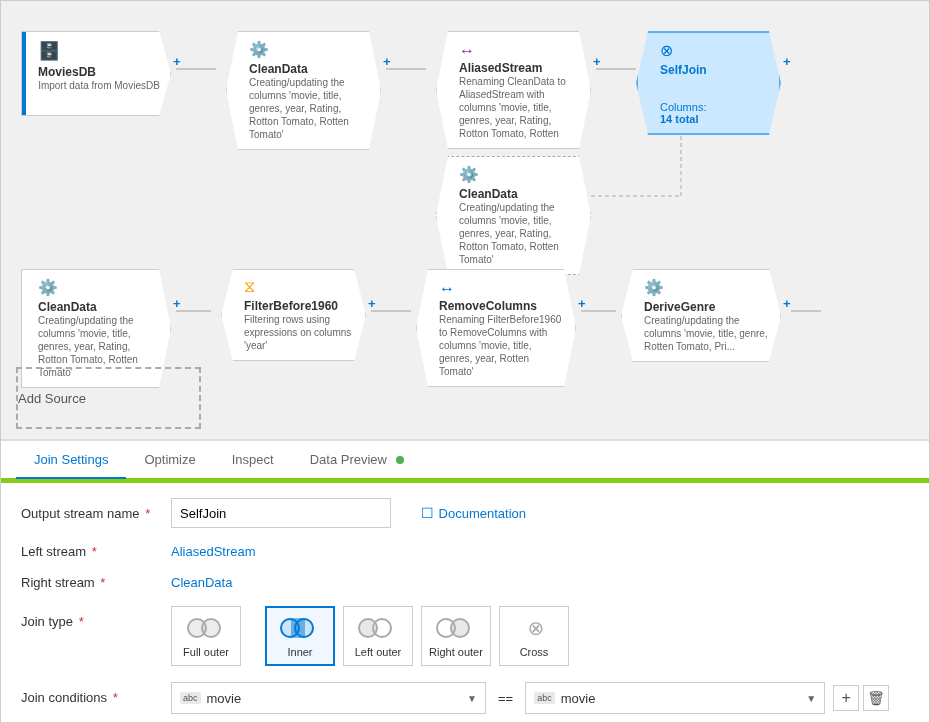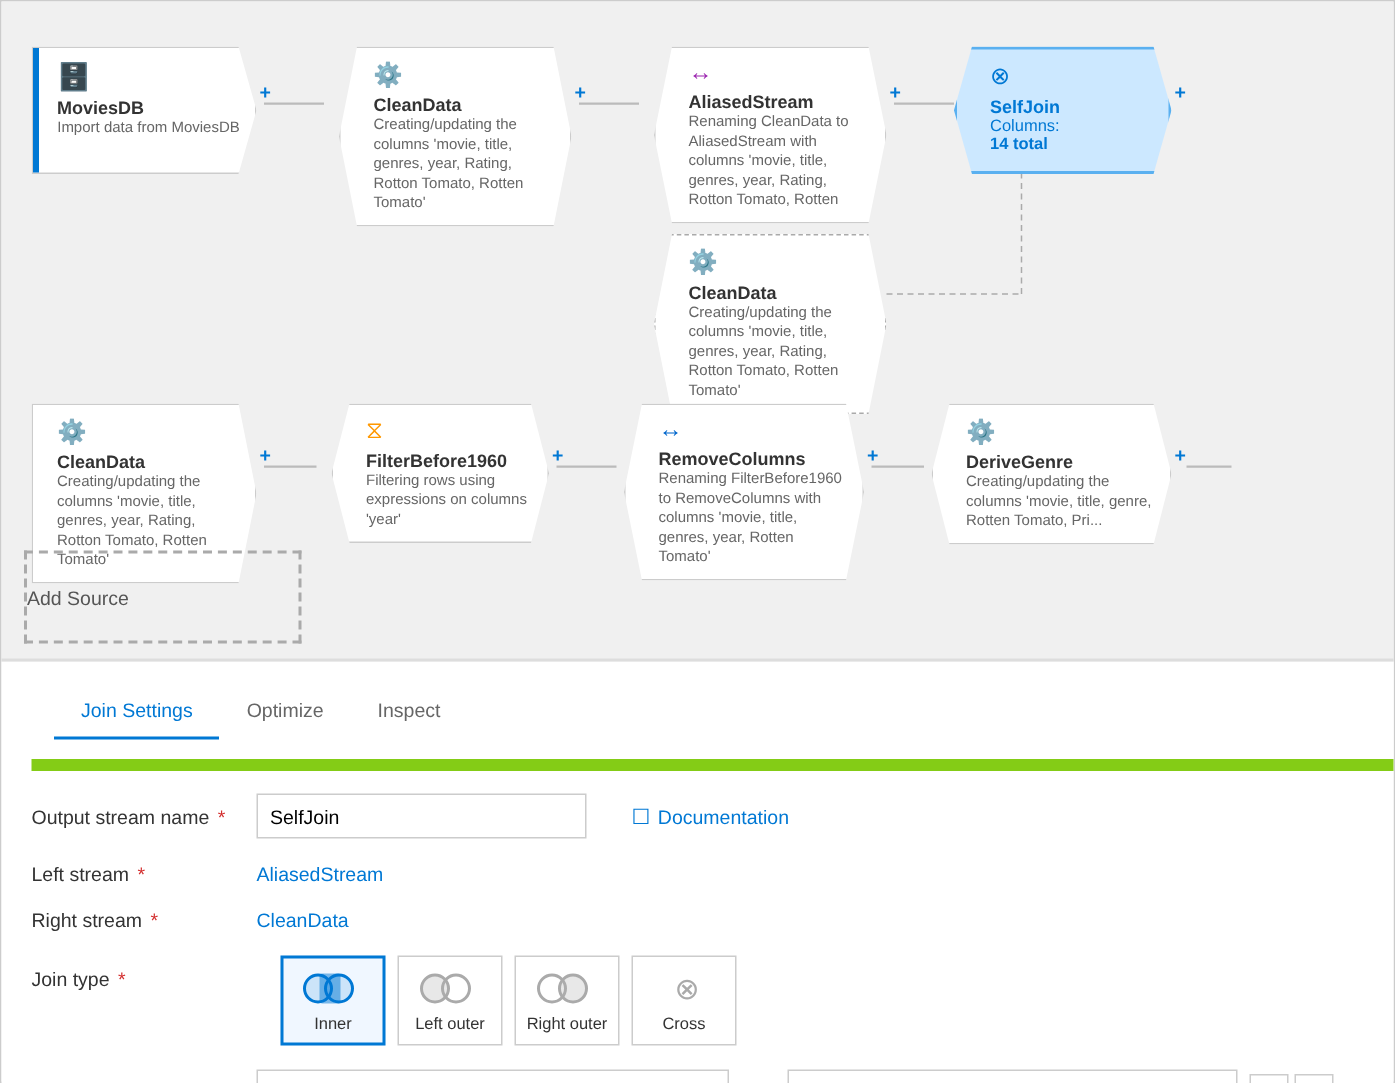--- a/index.html
+++ b/index.html
@@ -7,21 +7,21 @@
 
     .main-container { width: 930px; height: 722px; display: flex; flex-direction: column; background: #fff; border: 1px solid #ccc; }
 
     
     .canvas-area { flex: 0 0 440px; background: #f0f0f0; position: relative; overflow: hidden; border-bottom: 2px solid #ddd; }
 
     
     .bottom-panel { flex: 1; background: #fff; display: flex; flex-direction: column; }
 
     
-    .tabs { display: flex; border-bottom: 8px solid #84cc16; padding: 15px 15px; background: #fff; margin-left: 20px; }
+    .tabs { display: flex; border-bottom: 5px solid #84cc16; padding: 1px 15px; background: #fff; }
     .tab { padding: 10px 18px; cursor: pointer; font-size: 13px; color: #666; border-bottom: 2px solid transparent; margin-bottom: -2px; }
     .tab.active { color: #0078d4; border-bottom: 2px solid #0078d4; font-weight: 500; }
     .tab-dot { display: inline-block; width: 8px; height: 8px; background: #4caf50; border-radius: 50%; margin-left: 5px; }
 
     
     .settings-panel { padding: 15px 20px; flex: 1; overflow-y: auto; }
 
     .form-row { display: flex; align-items: center; margin-bottom: 16px; }
     .form-label { min-width: 150px; font-size: 13px; color: #333; }
     .form-label .required { color: #d32f2f; margin-left: 2px; }
@@ -93,21 +93,21 @@
     <div style="position:absolute; top:30px; left:435px; width:155px; min-height:85px; background:#fff; border:1px solid #ccc; padding:8px 10px 8px 22px; clip-path:polygon(12px 0, calc(100% - 12px) 0, 100% 50%, calc(100% - 12px) 100%, 12px 100%, 0 50%);">
       <div style="font-size:16px;color:#9c27b0;margin-bottom:3px;">↔</div>
       <div style="font-weight:600;font-size:12px;">AliasedStream</div>
       <div style="font-size:10px;color:#666;line-height:1.3;">Renaming CleanData to AliasedStream with columns 'movie, title, genres, year, Rating, Rotton Tomato, Rotten</div>
     </div>
     <div style="position:absolute;top:53px;left:592px;color:#0078d4;font-weight:bold;font-size:13px;cursor:pointer;">+</div>
 
     <div style="position:absolute; top:30px; left:635px; width:145px; min-height:85px; background:#cce8ff; border:2px solid #5ab0f0; padding:8px 10px 8px 22px; clip-path:polygon(12px 0, calc(100% - 12px) 0, 100% 50%, calc(100% - 12px) 100%, 12px 100%, 0 50%);">
       <div style="font-size:16px;color:#0078d4;margin-bottom:3px;">⊗</div>
       <div style="font-weight:600;font-size:12px;color:#0078d4;">SelfJoin</div>
-      <div style="font-size:11px;color:#0078d4;">Columns:<br><strong>14 total</strong></div>
+      <div style="font-size:11px;color:#0078d4;margin-top:24px;">Columns:<br><strong>14 total</strong></div>
     </div>
     <div style="position:absolute;top:53px;left:782px;color:#0078d4;font-weight:bold;font-size:13px;cursor:pointer;">+</div>
 
     <div style="position:absolute; top:155px; left:435px; width:155px; min-height:85px; background:#fff; border:1px dashed #aaa; padding:8px 10px 8px 22px; clip-path:polygon(12px 0, calc(100% - 12px) 0, 100% 50%, calc(100% - 12px) 100%, 12px 100%, 0 50%);">
       <div style="font-size:16px;color:#4caf50;margin-bottom:3px;">⚙️</div>
       <div style="font-weight:600;font-size:12px;">CleanData</div>
       <div style="font-size:10px;color:#666;line-height:1.3;">Creating/updating the columns 'movie, title, genres, year, Rating, Rotton Tomato, Rotten Tomato'</div>
     </div>
 
     <div style="position:absolute; top:268px; left:20px; width:150px; min-height:85px; background:#fff; border:1px solid #ccc; padding:8px 10px 8px 16px; clip-path:polygon(0 0, calc(100% - 12px) 0, 100% 50%, calc(100% - 12px) 100%, 0 100%);">
@@ -149,20 +149,24 @@
     <div class="tabs">
       <div class="tab active">
         <span>Join Settings</span>
       </div>
       <div class="tab">
         <span>Optimize</span>
       </div>
       <div class="tab">
         <span>Inspect</span>
       </div>
+      <div class="tab">
+        <span>Data Preview</span>
+        <span class="tab-dot"></span>
+      </div>
     </div>
 
     <div class="settings-panel">
 
       <div class="form-row">
         <div class="form-label">
           <span>Output stream name</span>
           <span class="required">*</span>
         </div>
         <input type="text" class="input-field" value="SelfJoin" style="">
@@ -188,20 +192,27 @@
         <span class="stream-link">CleanData</span>
       </div>
 
       <div class="form-row" style="align-items:flex-start;">
         <div class="form-label" style="padding-top:8px;">
           <span>Join type</span>
           <span class="required">*</span>
         </div>
         <div class="join-types">
 
+          <div class="join-btn">
+            <div class="venn venn-full">
+              <div class="venn-circle venn-left" style="border-color:#aaa;background:rgba(180,180,180,0.25);"></div>
+              <div class="venn-circle venn-right" style="border-color:#aaa;background:rgba(180,180,180,0.25);"></div>
+            </div>
+            <div class="join-btn-label">Full outer</div>
+          </div>
 
           <div class="join-btn selected">
             <div style="position:relative;width:40px;height:28px;">
               <div class="venn-circle venn-left" style="border-color:#0078d4;background:rgba(0,120,212,0.15);z-index:1;"></div>
               <div class="venn-circle venn-right" style="border-color:#0078d4;background:rgba(0,120,212,0.15);z-index:1;"></div>
               <div style="position:absolute;left:11px;top:4px;width:14px;height:20px;background:rgba(0,120,212,0.5);z-index:2;border-radius:2px;"></div>
             </div>
             <div class="join-btn-label">Inner</div>
           </div>
 

